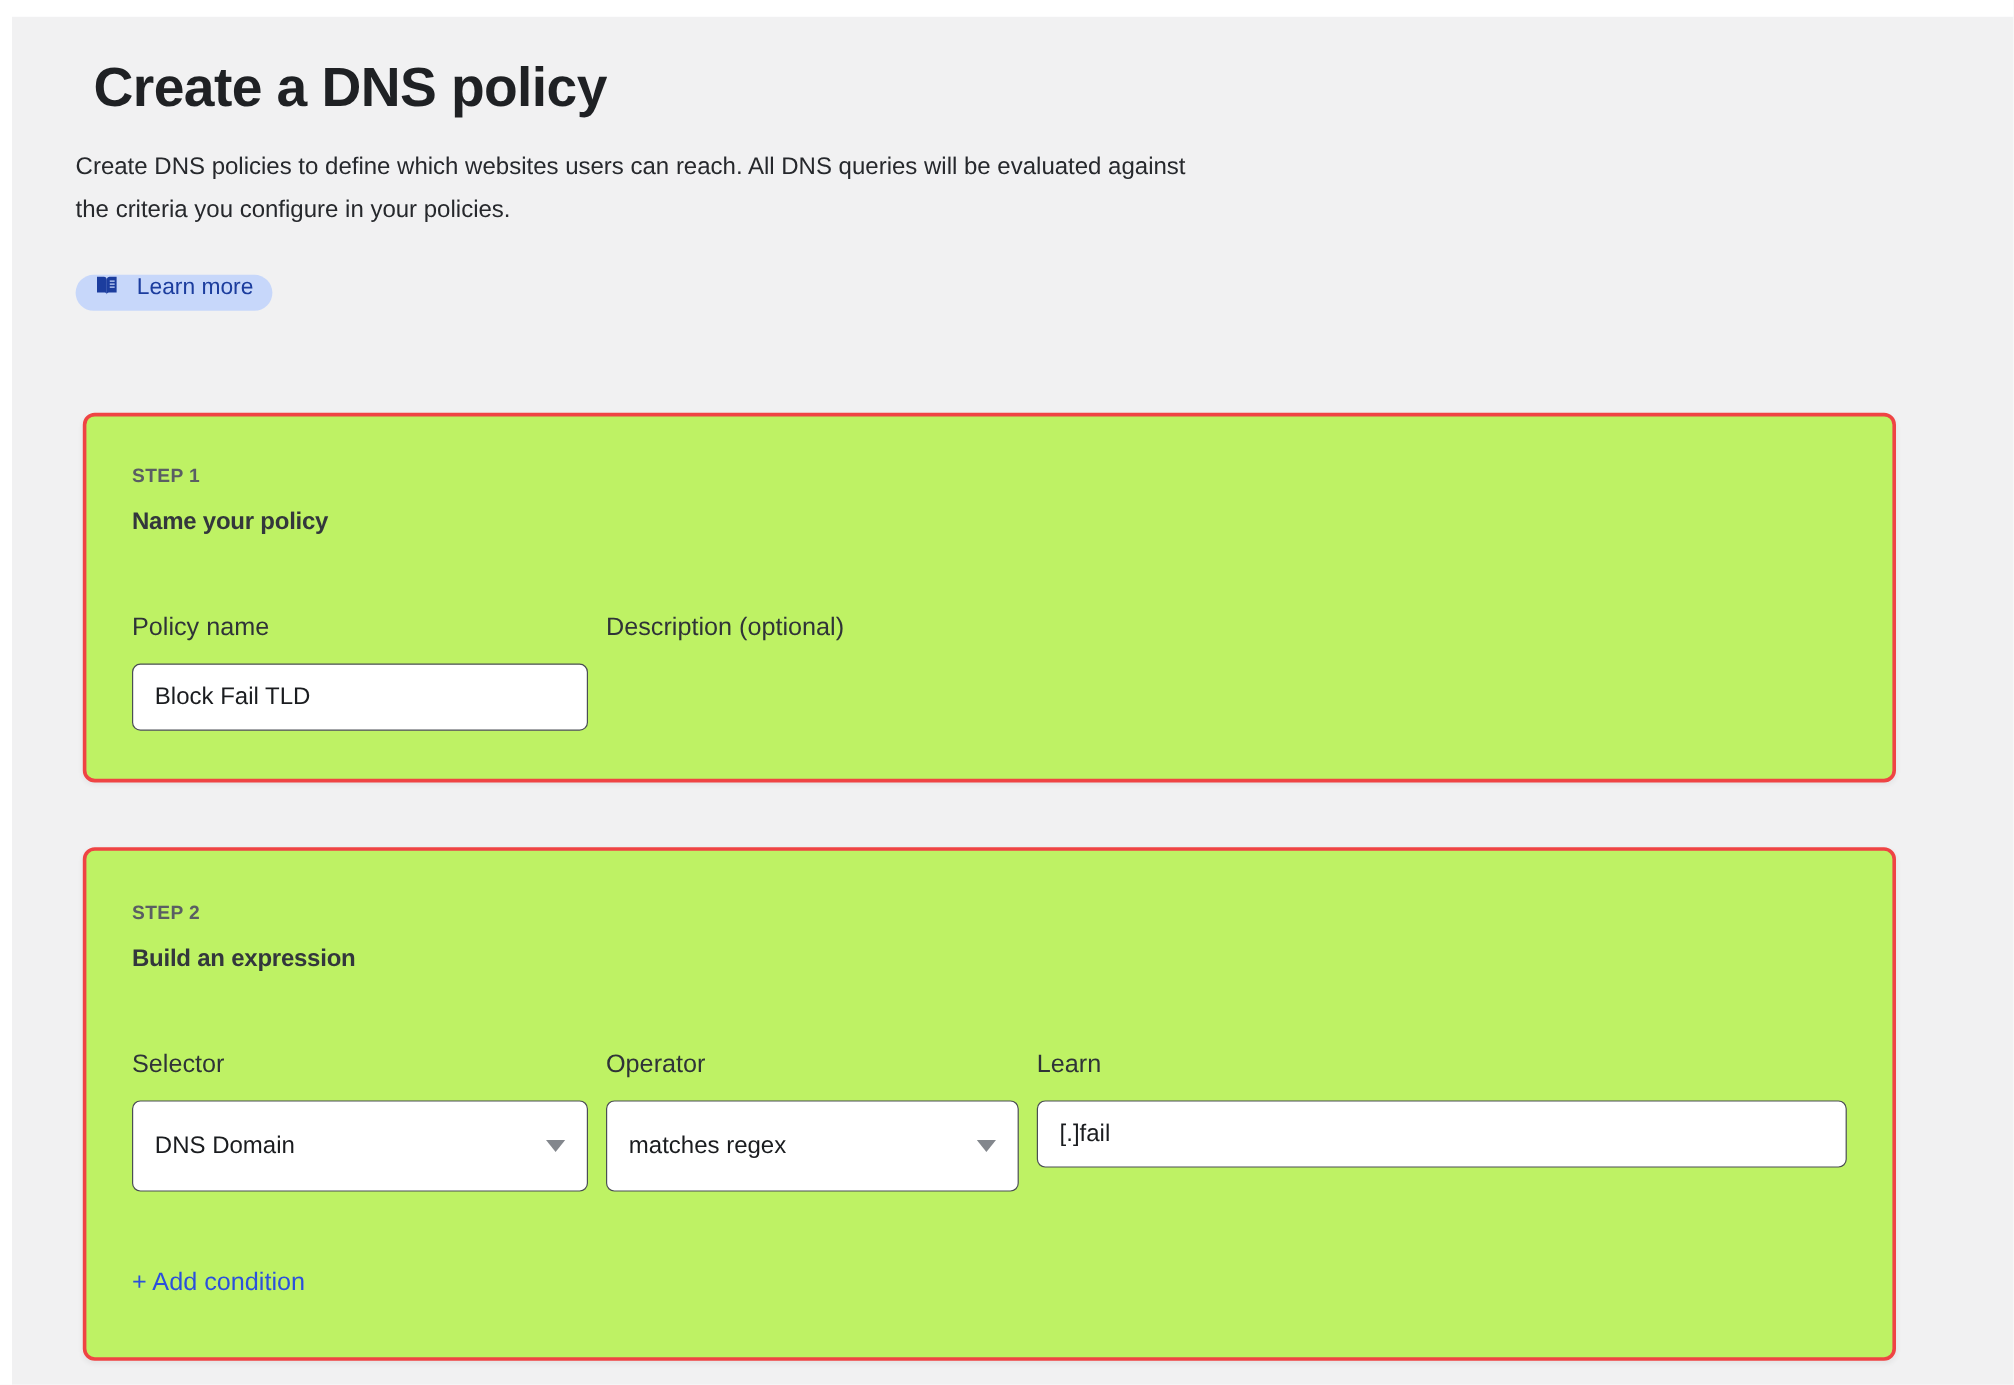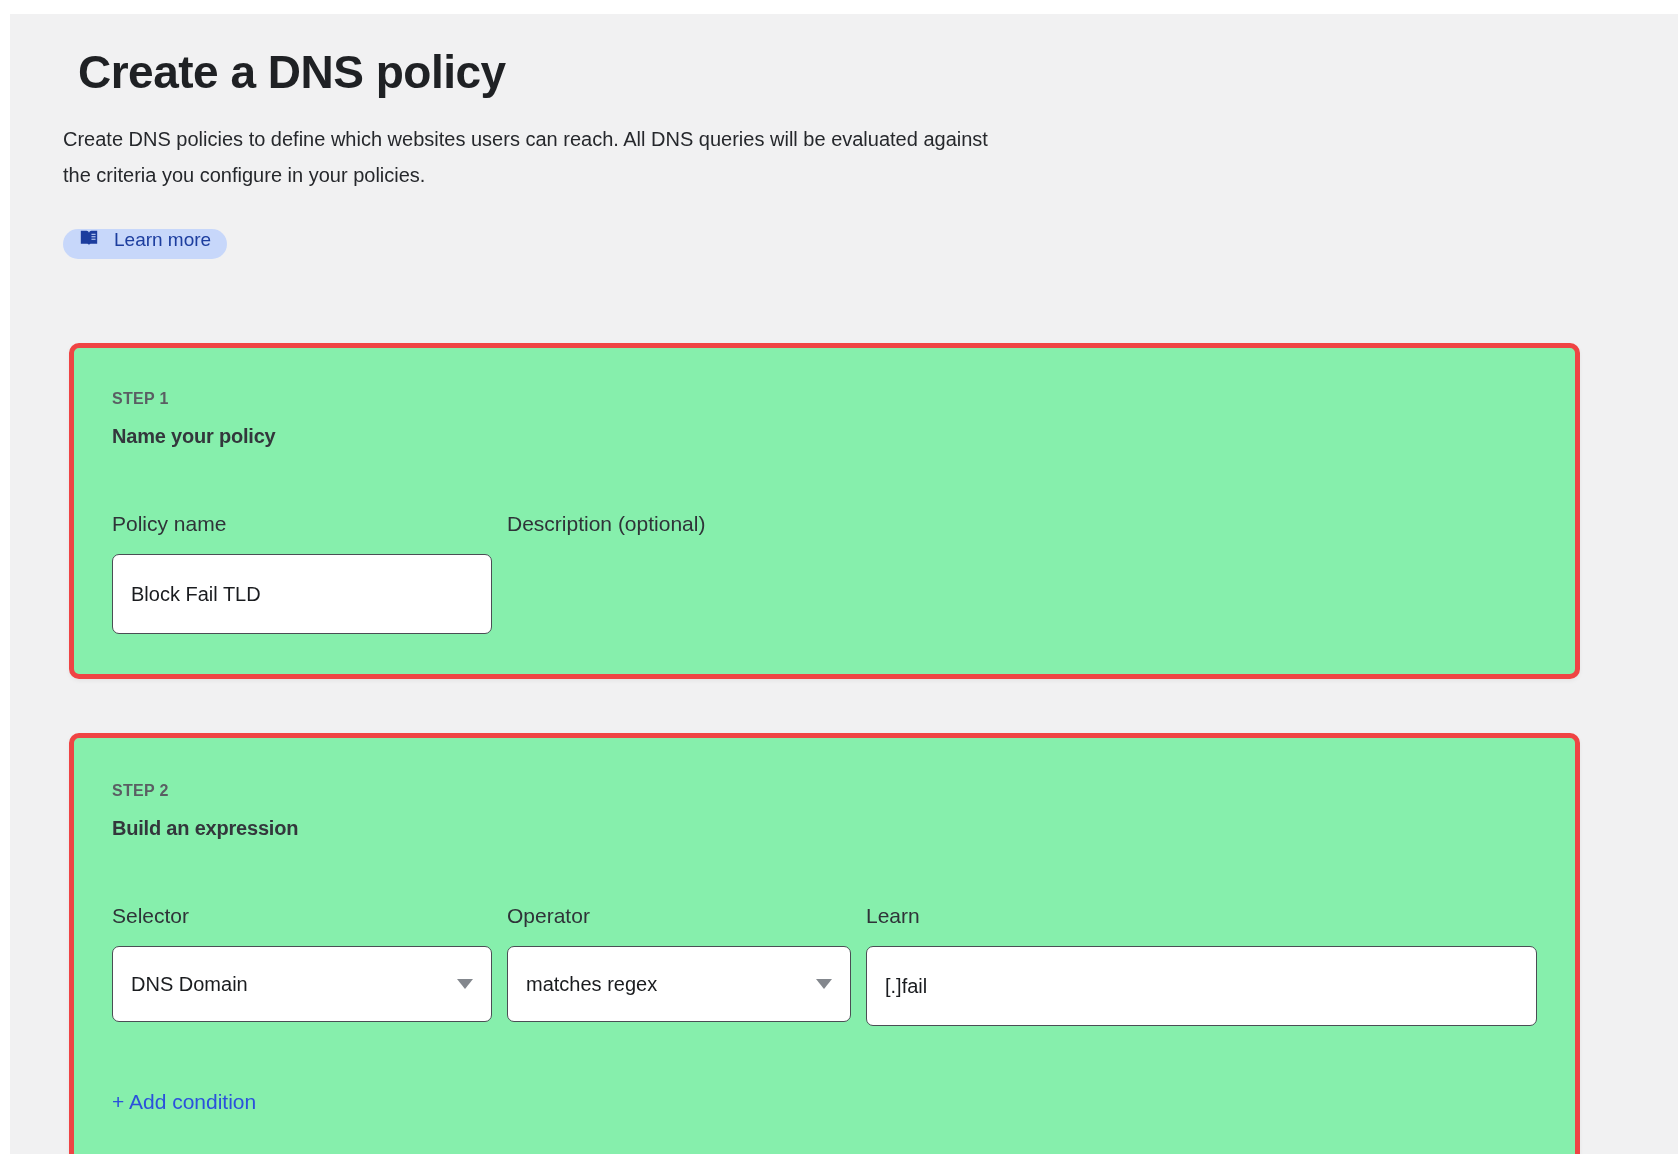--- a/index.html
+++ b/index.html
@@ -32,42 +32,42 @@
     height:30px; padding:0 16px;
     display:inline-flex; gap:15px;
     background:#c7d7fa; border:none; border-radius:15px;
     color:#1c3d9e; font-size:19px; font-family:inherit;
     cursor:pointer;
   }
   .pill svg { display:block; }
 
   .card {
     width:1511px; margin-left:6px;
-    background:#86efac;
-    border:5px solid #ef4444; border-radius:10px;
+    background:#bef264;
+    border:3px solid #ef4444; border-radius:10px;
     box-shadow:0 2px 4px rgba(0,0,0,0.05);
   }
   .card1 { margin-top:80px; padding:42px 38px 40px 38px; }
   .card2 { margin-top:54px; padding:44px 38px 50px 38px; }
 
   .step-label {
     font-size:16px; font-weight:700; color:#5a5e63; letter-spacing:0.3px;
   }
   h2.card-heading {
     margin:12px 0 0 0;
     font-size:20px; line-height:32px; font-weight:700;
     letter-spacing:-0.2px; color:#33373c;
   }
   .row { display:flex; gap:15px; margin-top:60px; }
   .field label {
     display:block; font-size:21px; line-height:24px;
     color:#2f3338; margin-bottom:18px;
   }
   .textbox {
-    width:100%; height:80px;
+    width:100%; height:56px;
     border:1px solid #4a4e54; border-radius:7px;
     background:#ffffff;
     padding:0 18px;
     font-size:20px; color:#1a1c1f; font-family:inherit;
     outline:none;
   }
   .select {
     width:100%; height:76px;
     border:1px solid #4a4e54; border-radius:7px;
     background:#ffffff;

